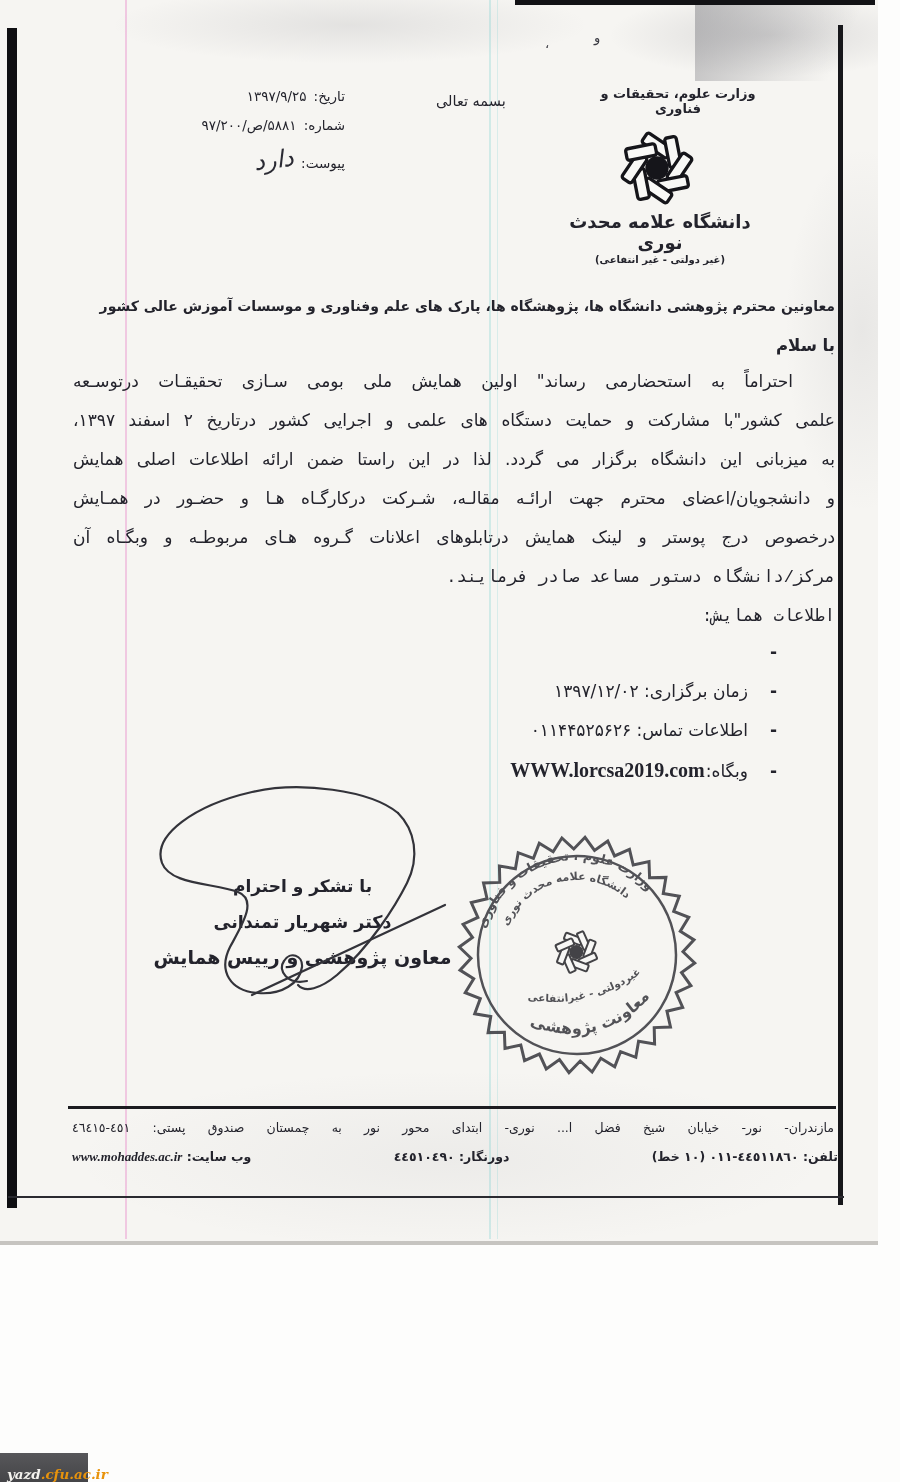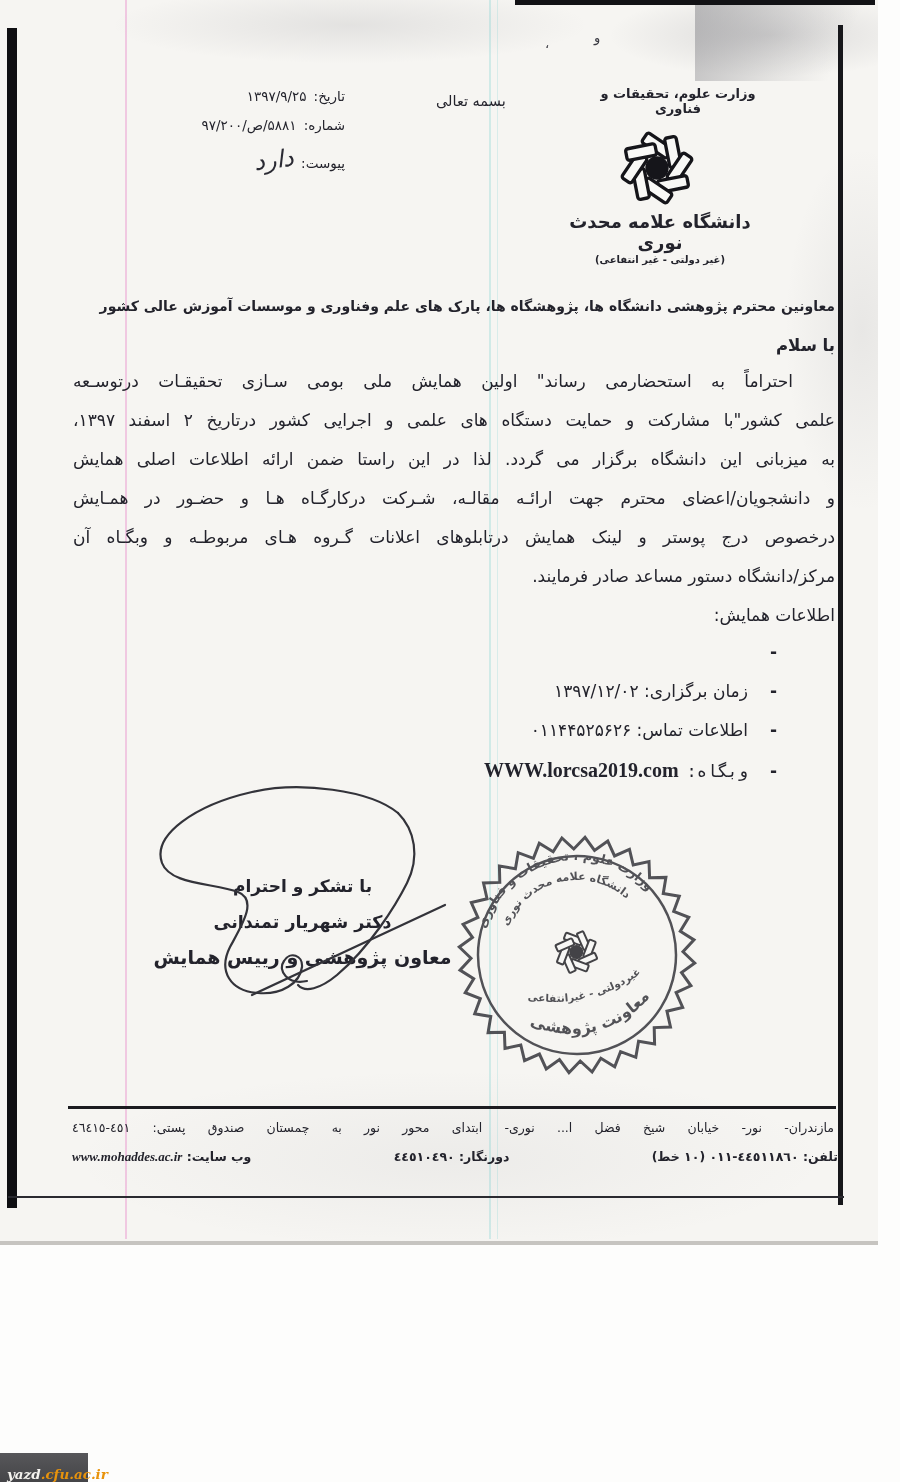--- a/index.html
+++ b/index.html
@@ -37,21 +37,21 @@
   .besmellah{left:436px;top:93px;font-size:14.5px;direction:rtl;}
   .meta{right:555px;top:88px;direction:rtl;text-align:right;font-size:13.5px;}
   .meta .row{margin-bottom:13px;display:flex;direction:rtl;gap:7px;align-items:baseline;white-space:nowrap;}
   .handwritten{font-size:24px;font-style:italic;letter-spacing:1px;transform:rotate(-7deg);display:inline-block;color:#2a2a33;}
   
   .addressee{right:65px;top:298px;direction:rtl;font-size:14px;font-weight:bold;white-space:nowrap;}
   .salute{right:65px;top:336px;direction:rtl;font-size:16.5px;font-weight:bold;}
   .letter-body{right:65px;left:73px;top:371px;direction:rtl;font-size:17px;}
   .bline{height:39px;text-align:justify;text-align-last:justify;white-space:nowrap;}
   .bline.first{padding-right:42px;}
-  .bline.endline,.bline.heading{text-align:right;text-align-last:right;}
+  .bline.endline,.bline.heading{text-align:right;text-align-last:right;font-family:Liberation Mono, monospace;}
   .info-item{display:flex;direction:rtl;padding-right:58px;height:39px;align-items:baseline;font-size:17px;}
   .info-item .dash{margin-left:22px;font-weight:bold;}
   .url{font-family:"Liberation Serif","DejaVu Serif",serif;font-weight:bold;font-size:20px;direction:ltr;unicode-bidi:embed;}
   
   .sig-block{left:145px;top:876px;width:315px;text-align:center;direction:rtl;font-weight:bold;}
   .sig-thanks{font-size:17px;}
   .sig-name{font-size:17.5px;margin-top:16px;}
   .sig-title{font-size:19px;margin-top:14px;}
   .scribble{left:120px;top:770px;pointer-events:none;}
   
@@ -163,21 +163,21 @@
   <div class="info-item">
     <span class="dash">-</span>
     <span>زمان برگزاری: ۱۳۹۷/۱۲/۰۲</span>
   </div>
   <div class="info-item">
     <span class="dash">-</span>
     <span>اطلاعات تماس: ۰۱۱۴۴۵۲۵۶۲۶</span>
   </div>
   <div class="info-item" style="height:44px;">
     <span class="dash">-</span>
-    <span style="margin-left:8px;font-family:Liberation Mono, monospace;">وبگاه:</span>
+    <span style="margin-left:1px;">وبگاه:</span>
     <span class="url">WWW.lorcsa2019.com</span>
   </div>
 </div>
 
 <div class="abs sig-block">
   <div class="sig-thanks">با تشکر و احترام</div>
   <div class="sig-name">دکتر شهریار تمندانی</div>
   <div class="sig-title">معاون پژوهشی و رییس همایش</div>
 </div>
 

